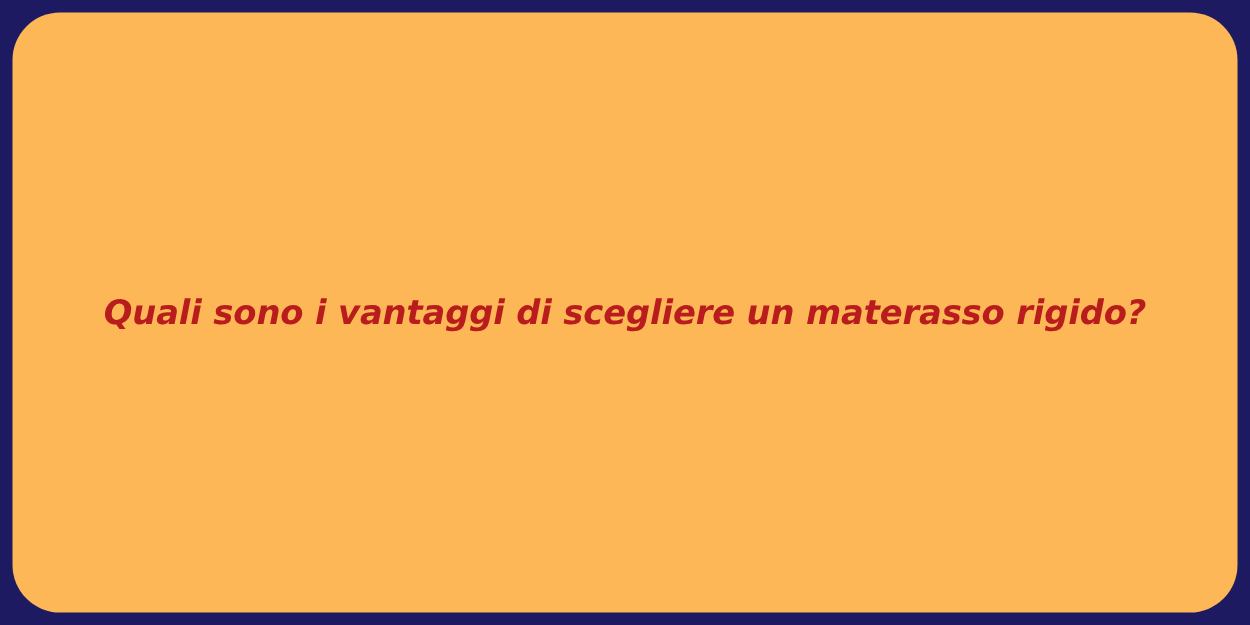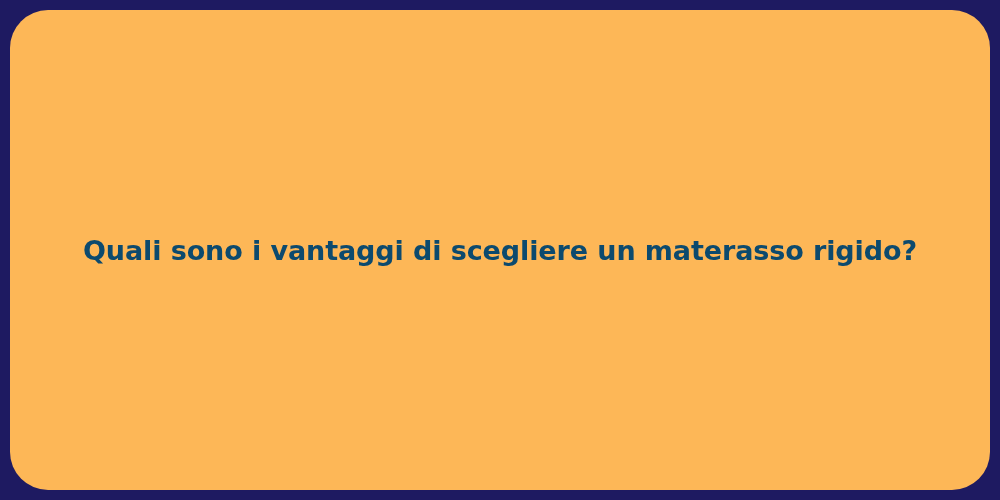--- a/index.html
+++ b/index.html
@@ -51,16 +51,16 @@
     transform: translateY(1px);
   }
 </style>
 </head>
 <body>
 
 <div id="banner-frame" style="background: rgb(30, 26, 97);">
 
   <div id="banner-card" style="background: rgb(253, 183, 87);">
 
-    <h1 id="headline" style="color: #0c4a6e;">Quali sono i vantaggi di scegliere un materasso rigido?</h1>
+    <h1 id="headline" style="color: #b91c1c; font-style: italic;">Quali sono i vantaggi di scegliere un materasso rigido?</h1>
 
   </div>
 </div>
 
 </body></html>

